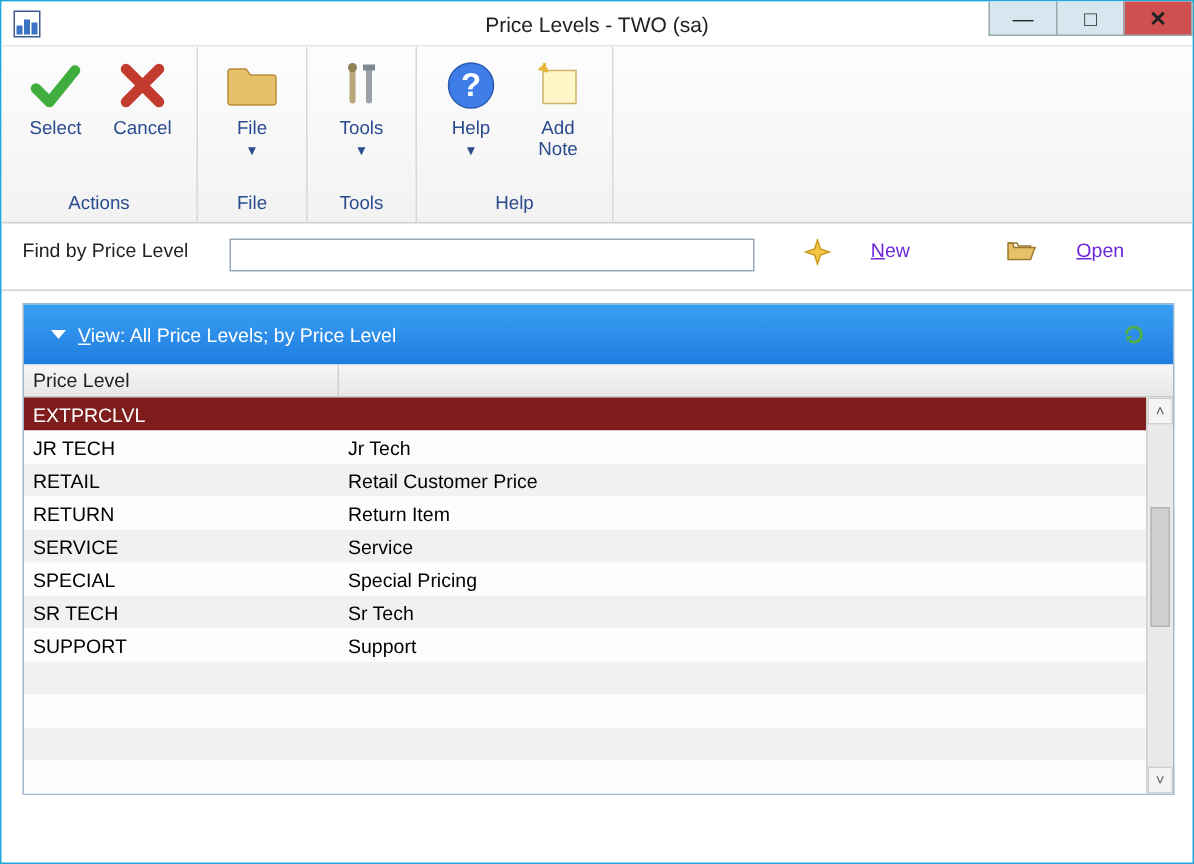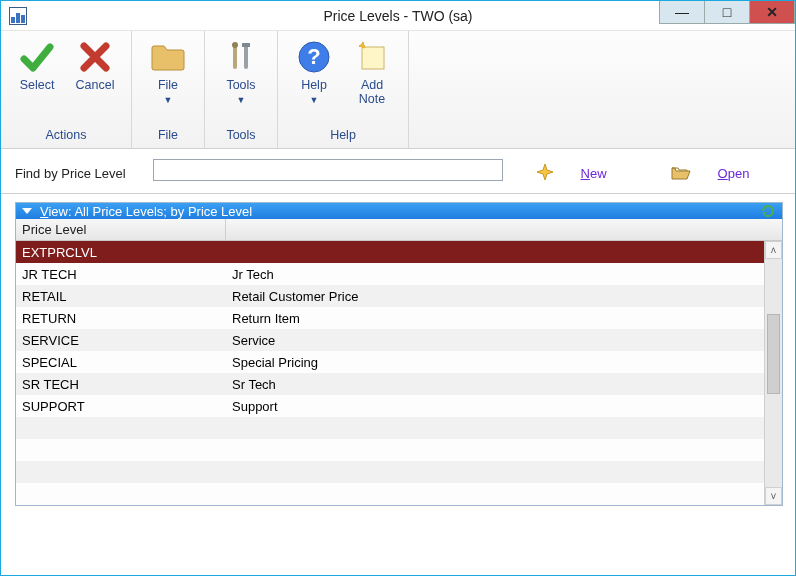--- a/index.html
+++ b/index.html
@@ -108,21 +108,21 @@
   .group-caption {
     margin-top: auto;
     color:#2a4b8d;
     font-size: 12.5px;
     padding: 4px 0 4px 0;
   }
 
   
   .findbar {
     display:flex;
-    align-items:flex-end;
+    align-items:flex-start;
     padding: 10px 26px 12px 14px;
     gap: 27px;
     border-bottom: 1px solid #d0d0d0;
   }
   .findbar .lbl { color:#222; }
   .findbar input {
     flex: 0 0 350px;
     height: 22px;
     border: 1px solid #9aa7b2;
     padding: 2px 4px;
@@ -136,22 +136,22 @@
 
   
   .grid-wrap {
     margin: 8px 12px 14px 14px;
     border: 1px solid #9fb7cf;
   }
   .view-header {
     background: linear-gradient(#3aa0f3,#1f7de0);
     color: #fff;
     display:flex; align-items:center;
-    height: 16px;
-    padding: 0 6px;
+    height: 40px;
+    padding: 0 18px;
     font-size: 13px;
   }
   .view-header .tri {
     width:0;height:0;
     border-left:5px solid transparent;
     border-right:5px solid transparent;
     border-top:6px solid #fff;
     margin-right:8px;
   }
   .view-header .txt .u { text-decoration: underline; }

